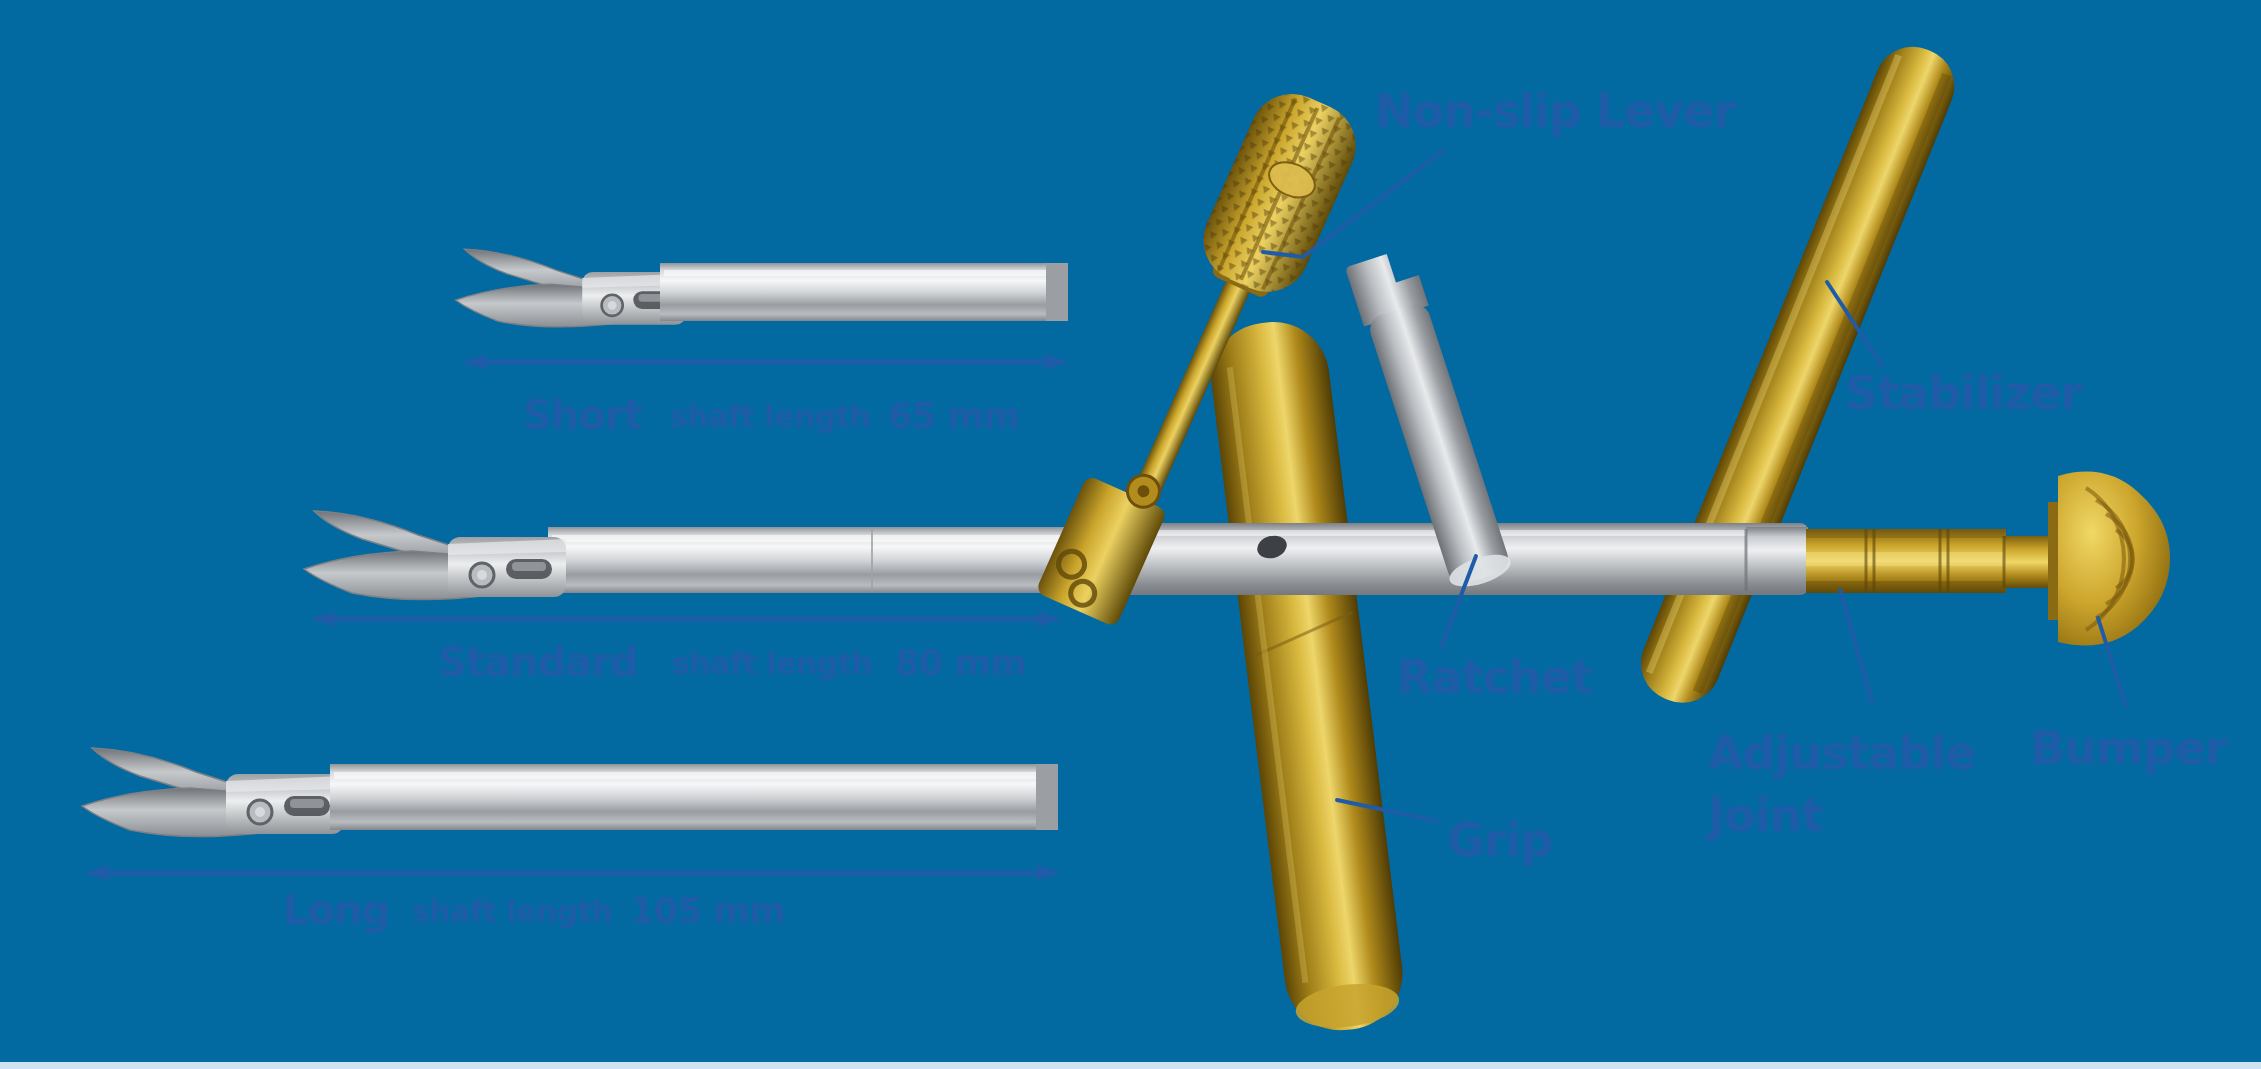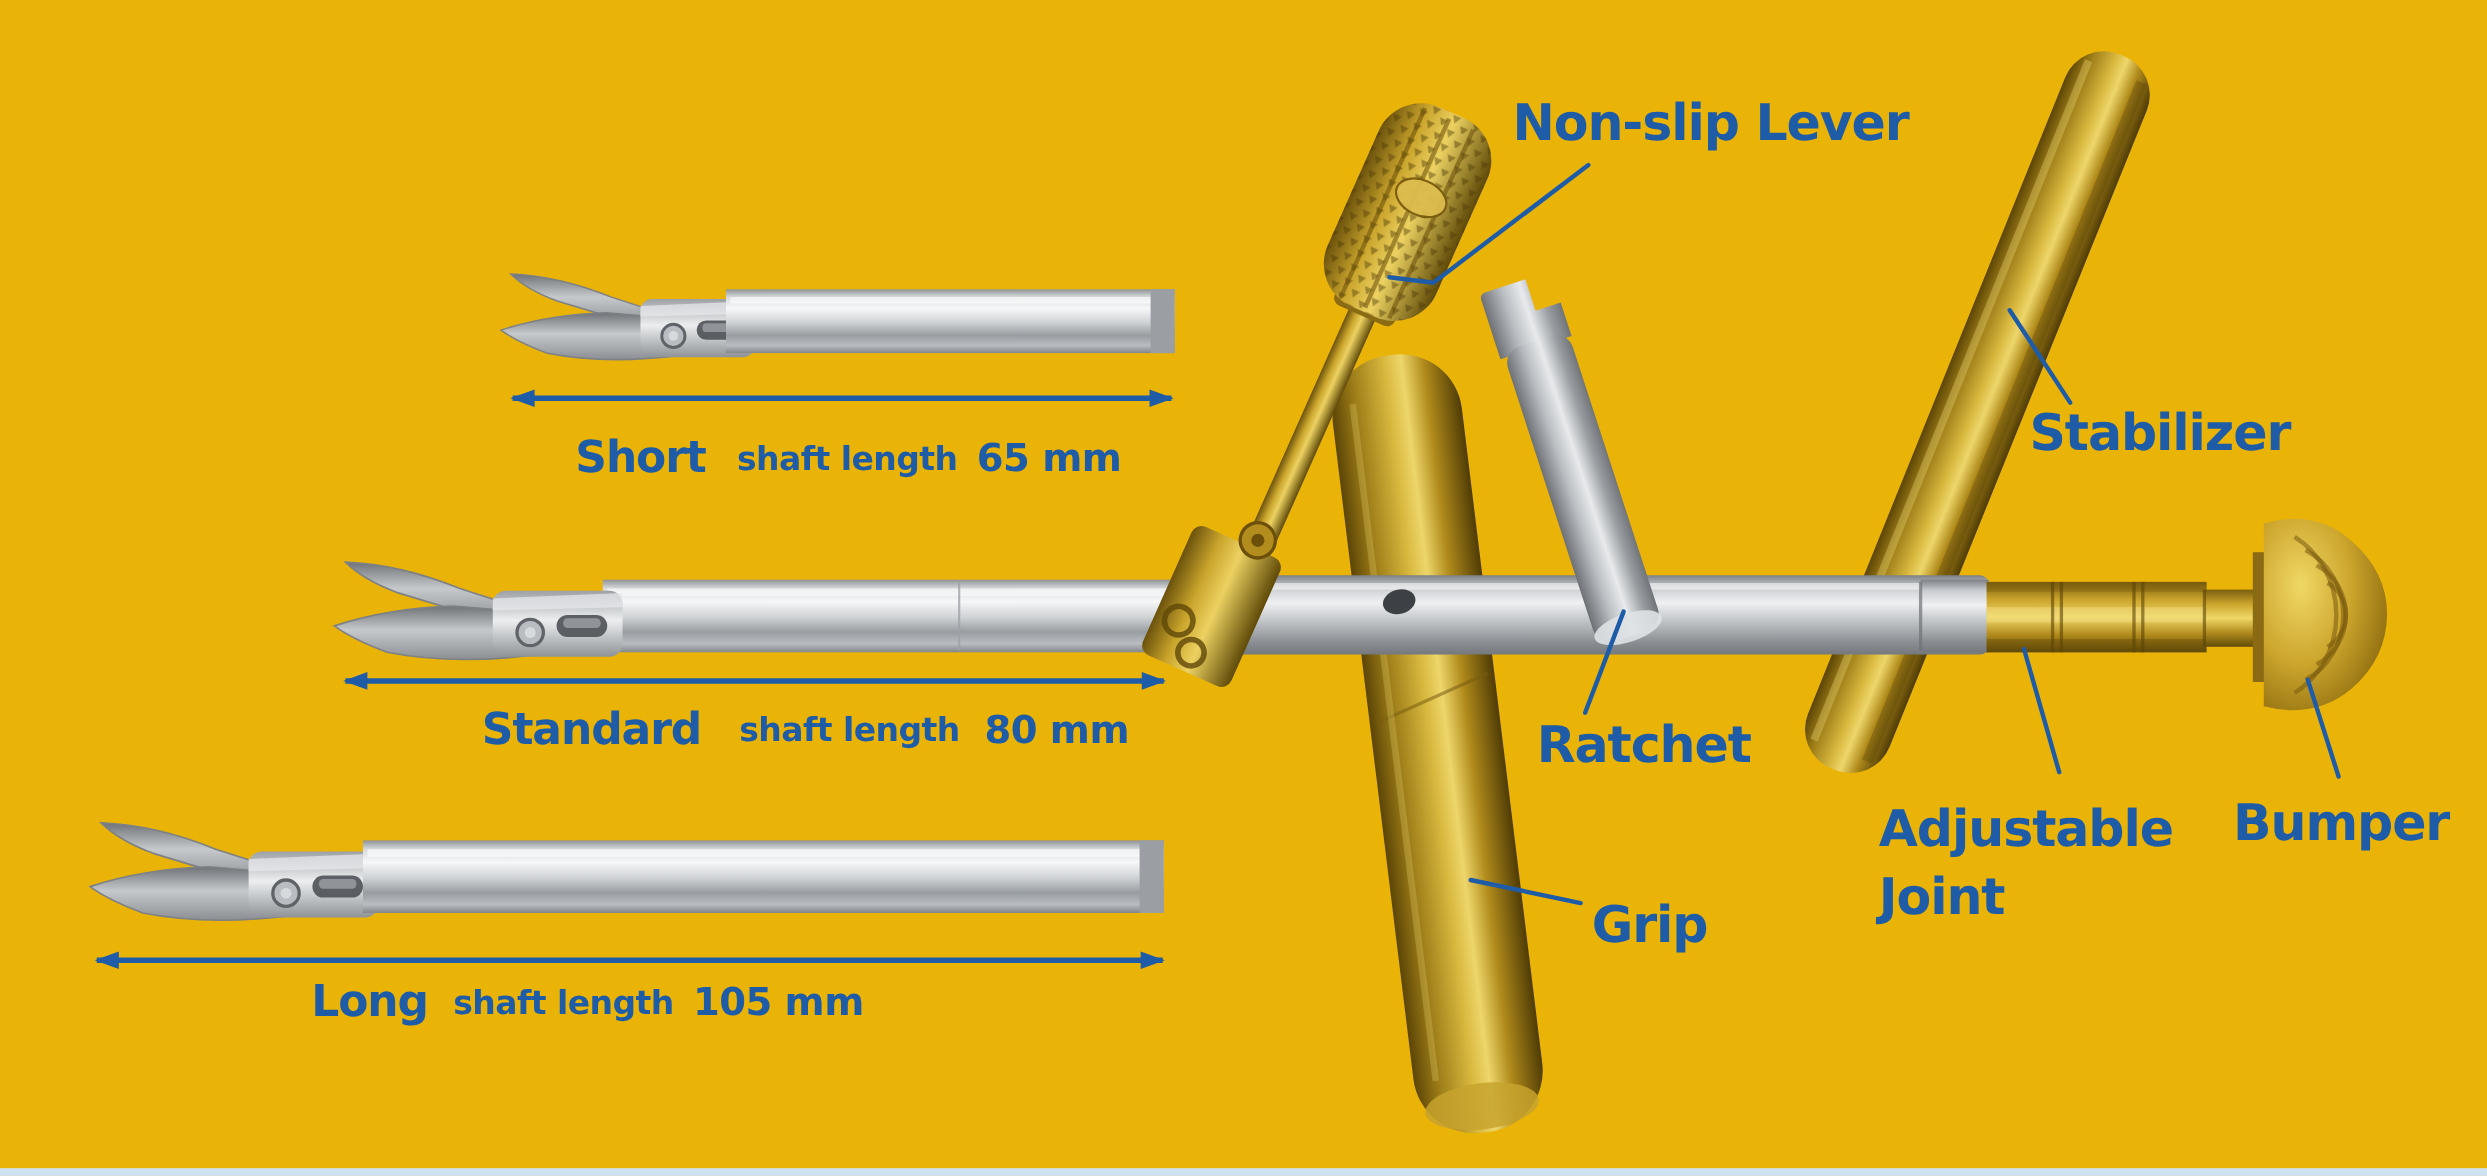--- a/index.html
+++ b/index.html
@@ -1,16 +1,16 @@
 <!DOCTYPE html>
 <html><head>
 <meta charset="utf-8">
 <style>
   html,body{margin:0;padding:0;background:#ffffff;}
-  .stage{position:relative;width:2261px;height:1069px;background:#eab308;overflow:hidden;}
+  .stage{position:relative;width:2261px;height:1069px;background:#0369a1;overflow:hidden;}
   svg{display:block;}
   .part-label{font-family:"DejaVu Sans",sans-serif;font-weight:700;font-size:46px;fill:#1E5CA8;letter-spacing:-1px;}
   .variant-name{font-family:"DejaVu Sans",sans-serif;font-weight:700;font-size:40px;fill:#1E5CA8;letter-spacing:-1px;}
   .variant-dim{font-family:"DejaVu Sans",sans-serif;font-weight:700;font-size:30px;fill:#1E5CA8;letter-spacing:-0.5px;}
   .variant-value{font-family:"DejaVu Sans",sans-serif;font-weight:700;font-size:35px;fill:#1E5CA8;letter-spacing:-0.5px;}
   .leader{stroke:#1E5CA8;stroke-width:4;fill:none;stroke-linecap:round;}
   .dim-arrow{stroke:#1E5CA8;stroke-width:5;}
 </style>
 </head>
 <body>

